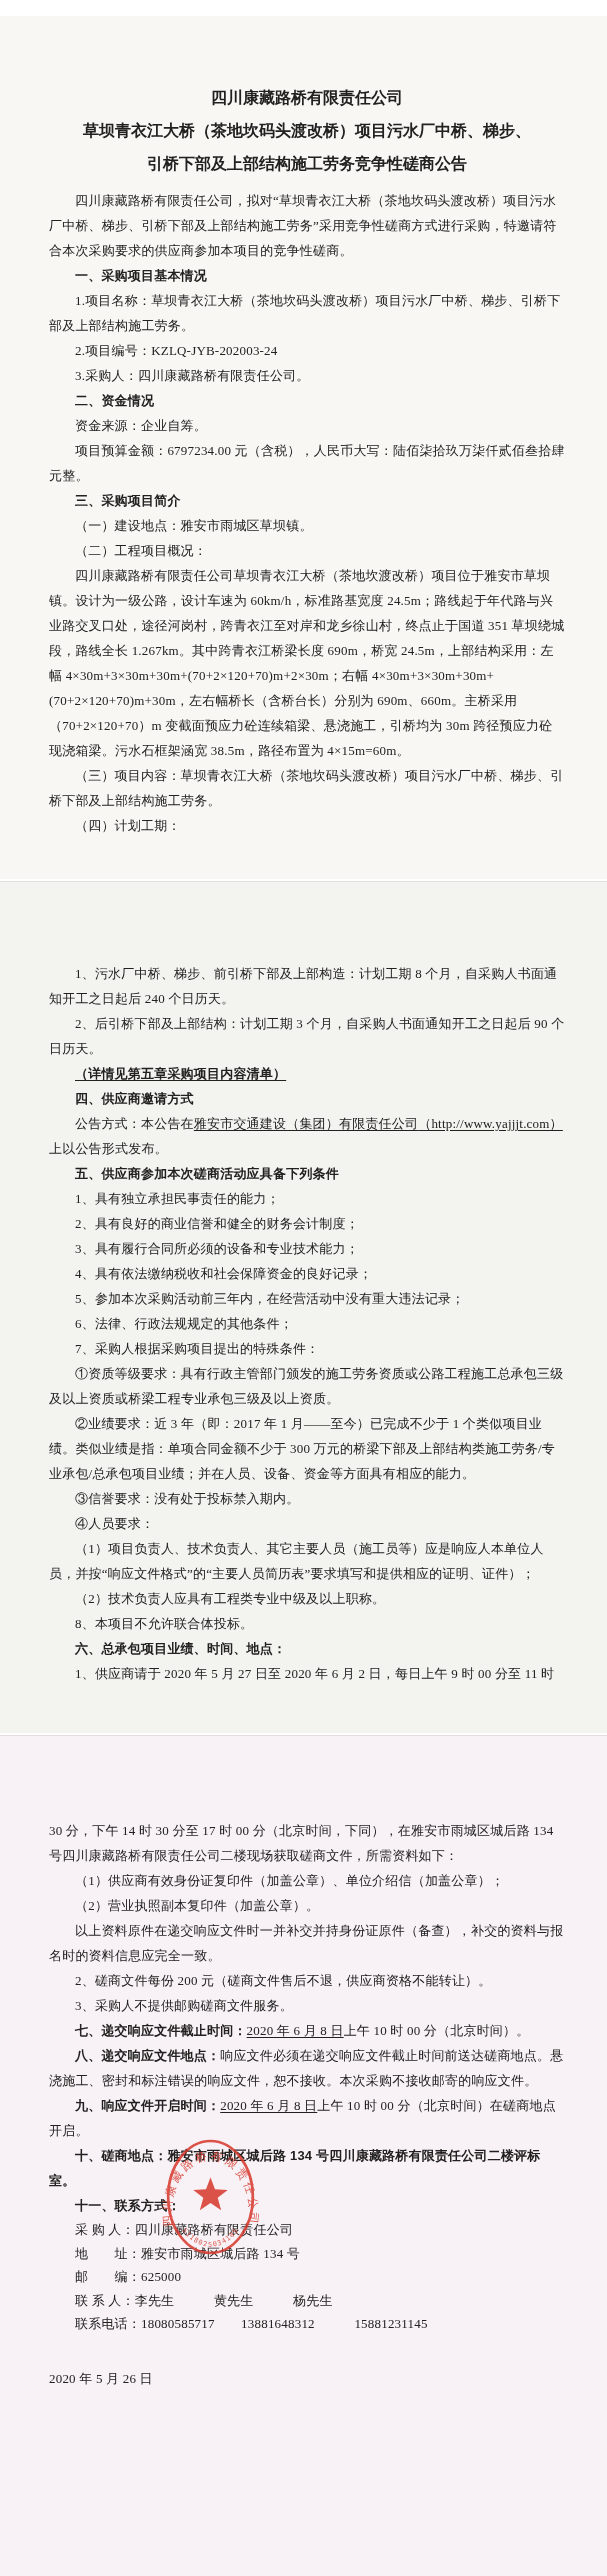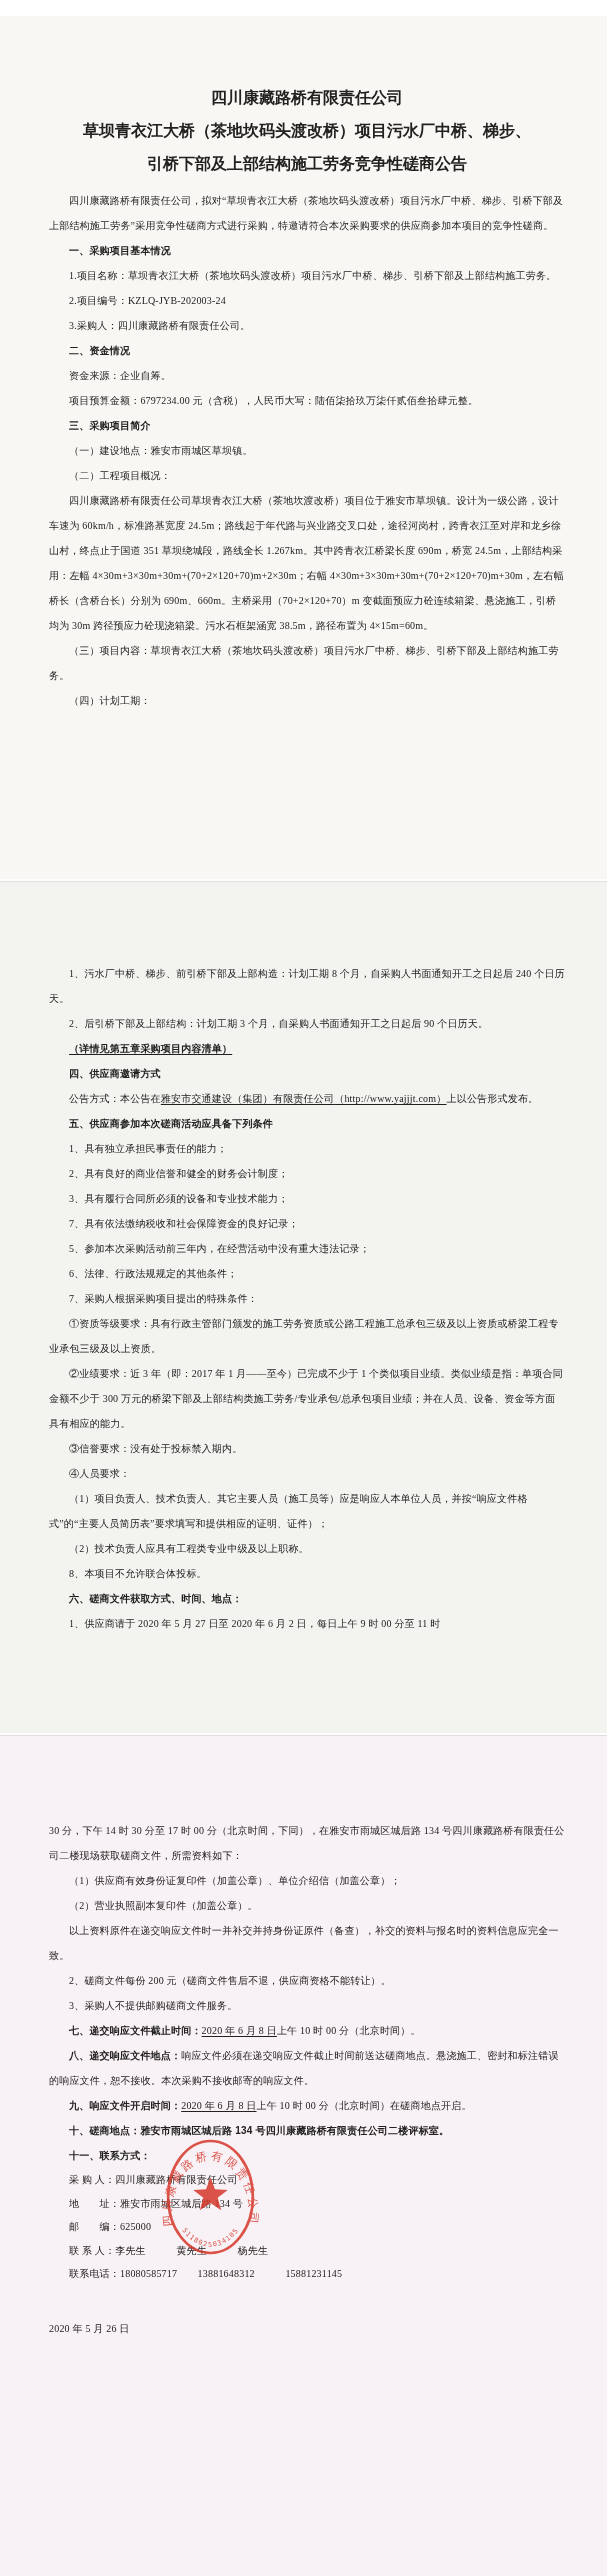--- a/index.html
+++ b/index.html
@@ -31,21 +31,21 @@
   }
   .page3 {
     height: 858px;
     background: #f8f2f6;
     border-top: 2.3px solid #fefefe;
     box-shadow: inset 0 0.8px 0 #ddd5da;
     padding: 83px 42px 0 49px;
   }
   p {
     margin: 0;
-    font-size: 10px;
+    font-size: 13px;
     line-height: 25px;
     text-indent: 2em;
     letter-spacing: 0.2px;
   }
   .title {
     text-align: center;
     text-indent: 0;
     font-weight: bold;
     font-size: 16px;
     line-height: 33px;
@@ -116,32 +116,32 @@
   <div class="page page2">
     <p>1、污水厂中桥、梯步、前引桥下部及上部构造：计划工期 8 个月，自采购人书面通知开工之日起后 240 个日历天。</p>
     <p>2、后引桥下部及上部结构：计划工期 3 个月，自采购人书面通知开工之日起后 90 个日历天。</p>
     <p class="heading"><span class="ul">（详情见第五章采购项目内容清单）</span></p>
     <p class="heading">四、供应商邀请方式</p>
     <p><span>公告方式：本公告在</span><span class="ul">雅安市交通建设（集团）有限责任公司</span><span class="ul">（http://www.yajjjt.com）</span><span>上以公告形式发布。</span></p>
     <p class="heading">五、供应商参加本次磋商活动应具备下列条件</p>
     <p>1、具有独立承担民事责任的能力；</p>
     <p>2、具有良好的商业信誉和健全的财务会计制度；</p>
     <p>3、具有履行合同所必须的设备和专业技术能力；</p>
-    <p>7、具有依法缴纳税收和社会保障资金的良好记录；</p>
+    <p>4、具有依法缴纳税收和社会保障资金的良好记录；</p>
     <p>5、参加本次采购活动前三年内，在经营活动中没有重大违法记录；</p>
     <p>6、法律、行政法规规定的其他条件；</p>
     <p>7、采购人根据采购项目提出的特殊条件：</p>
     <p>①资质等级要求：具有行政主管部门颁发的施工劳务资质或公路工程施工总承包三级及以上资质或桥梁工程专业承包三级及以上资质。</p>
     <p>②业绩要求：近 3 年（即：2017 年 1 月——至今）已完成不少于 1 个类似项目业绩。类似业绩是指：单项合同金额不少于 300 万元的桥梁下部及上部结构类施工劳务/专业承包/总承包项目业绩；并在人员、设备、资金等方面具有相应的能力。</p>
     <p>③信誉要求：没有处于投标禁入期内。</p>
     <p>④人员要求：</p>
     <p>（1）项目负责人、技术负责人、其它主要人员（施工员等）应是响应人本单位人员，并按“响应文件格式”的“主要人员简历表”要求填写和提供相应的证明、证件）；</p>
     <p>（2）技术负责人应具有工程类专业中级及以上职称。</p>
     <p>8、本项目不允许联合体投标。</p>
-    <p class="heading">六、磋商文件获取方式、时间、地点：</p>
+    <p class="heading">六、总承包项目业绩、时间、地点：</p>
     <p>1、供应商请于 2020 年 5 月 27 日至 2020 年 6 月 2 日，每日上午 9 时 00 分至 11 时</p>
   </div>
 
   <div class="page page3">
     <p style="text-indent:0;">30 分，下午 14 时 30 分至 17 时 00 分（北京时间，下同），在雅安市雨城区城后路 134 号四川康藏路桥有限责任公司二楼现场获取磋商文件，所需资料如下：</p>
     <p>（1）供应商有效身份证复印件（加盖公章）、单位介绍信（加盖公章）；</p>
     <p>（2）营业执照副本复印件（加盖公章）。</p>
     <p>以上资料原件在递交响应文件时一并补交并持身份证原件（备查），补交的资料与报名时的资料信息应完全一致。</p>
     <p>2、磋商文件每份 200 元（磋商文件售后不退，供应商资格不能转让）。</p>
     <p>3、采购人不提供邮购磋商文件服务。</p>

